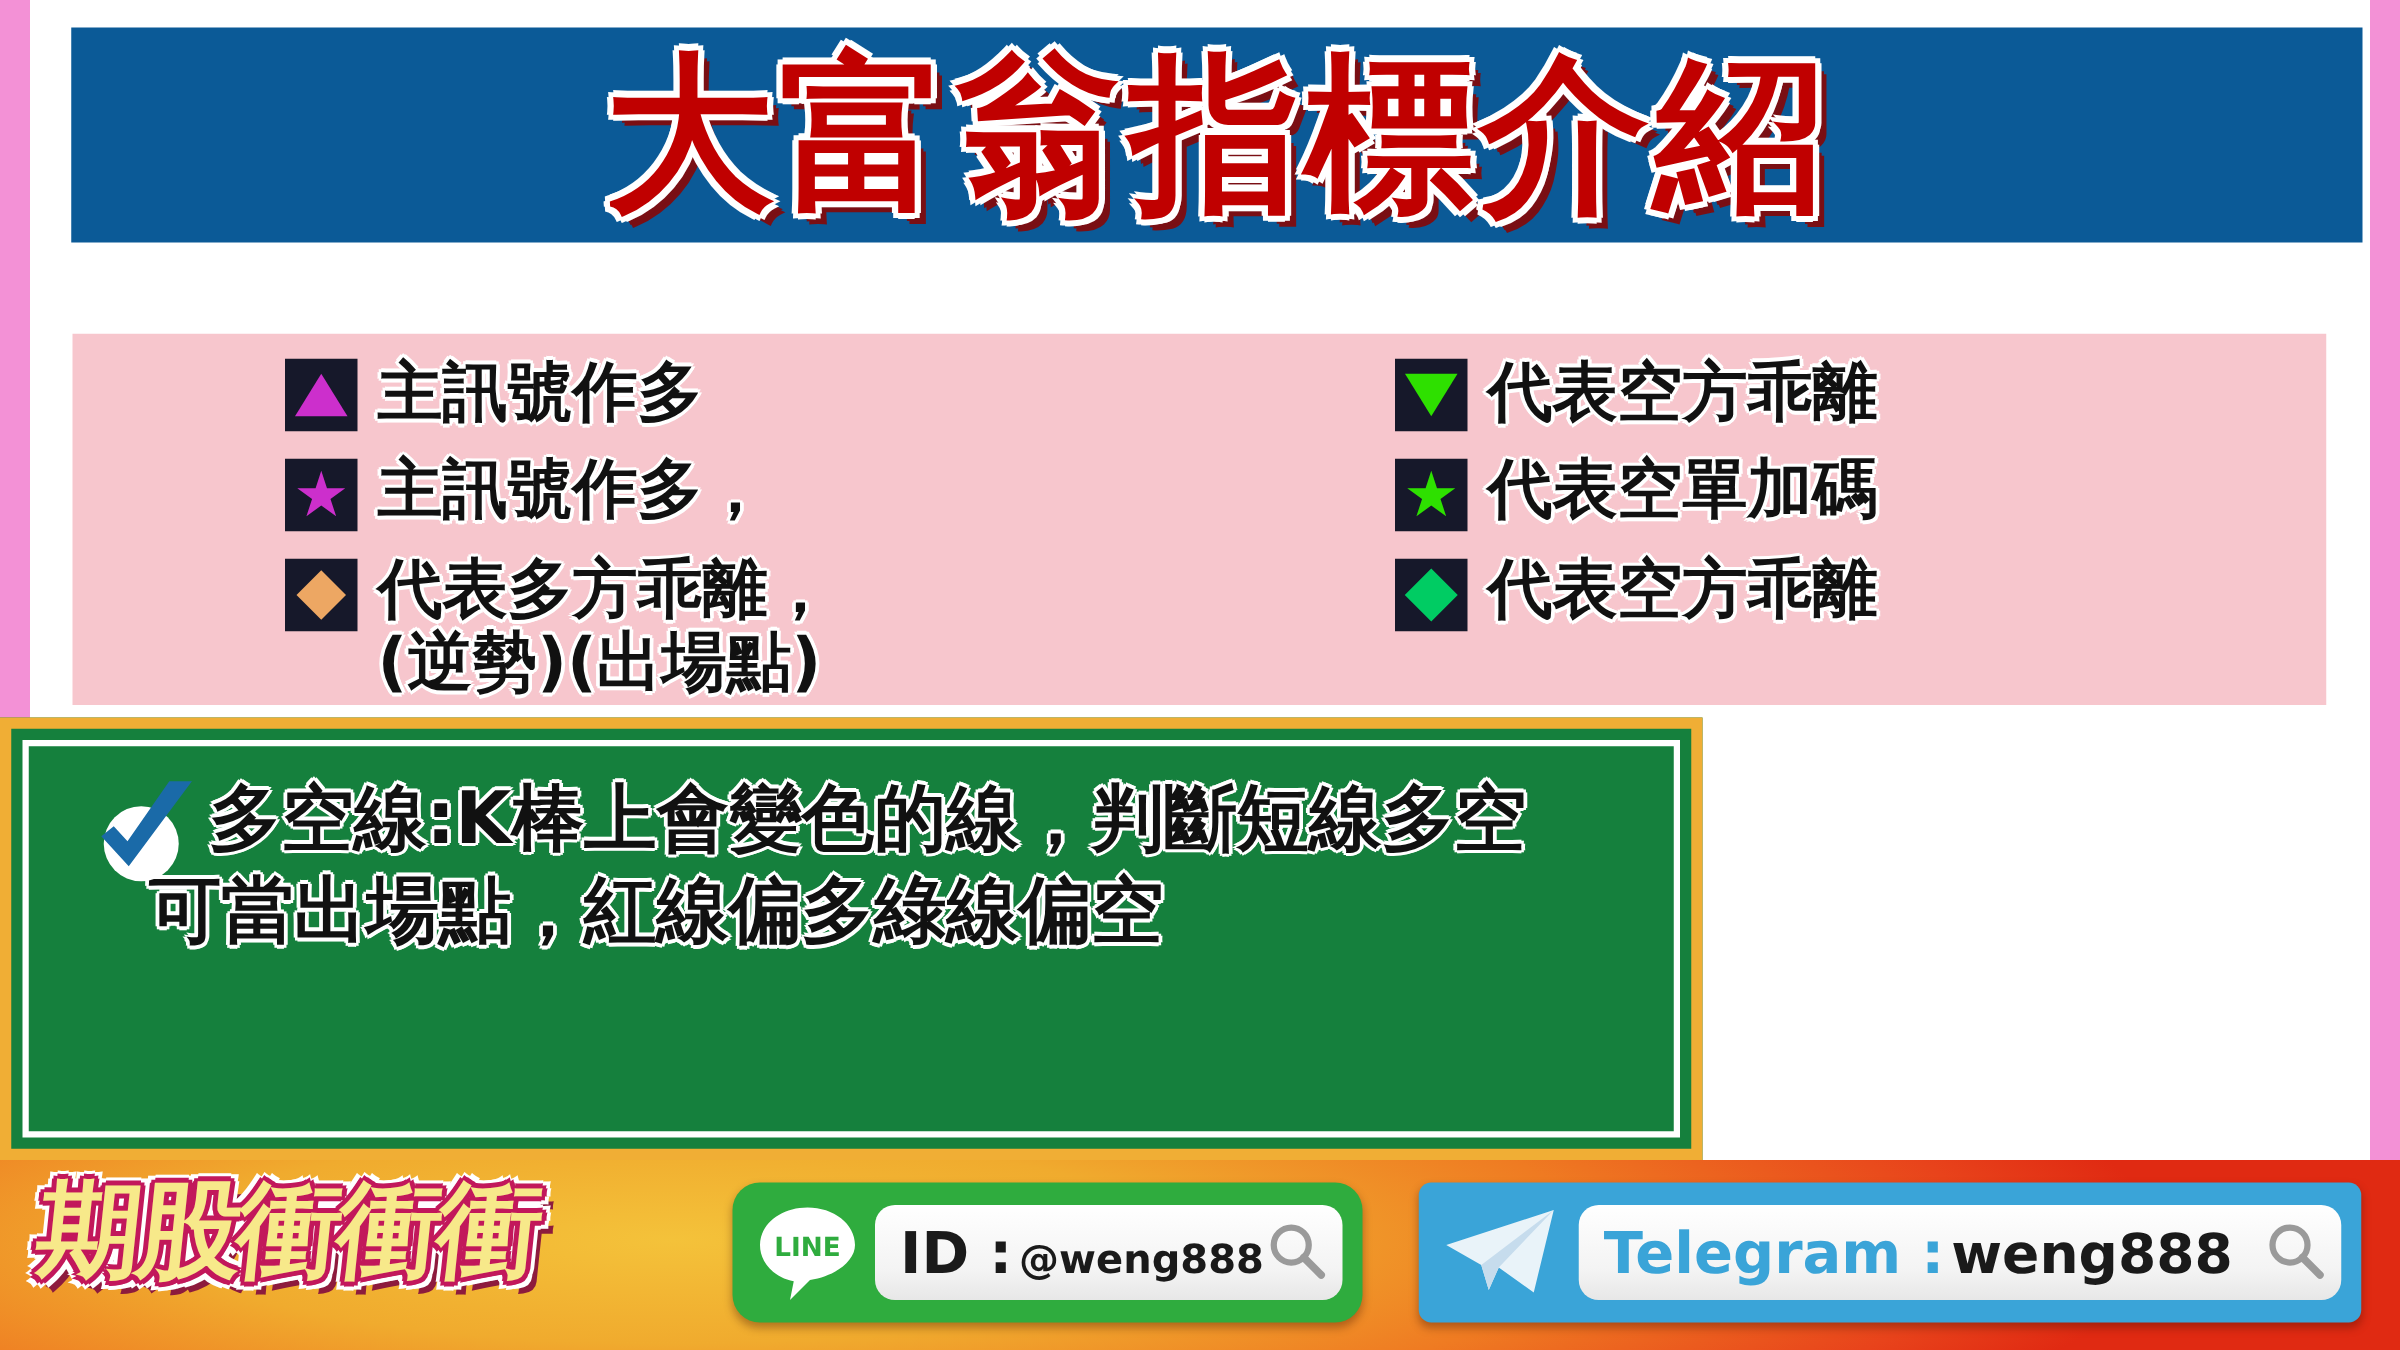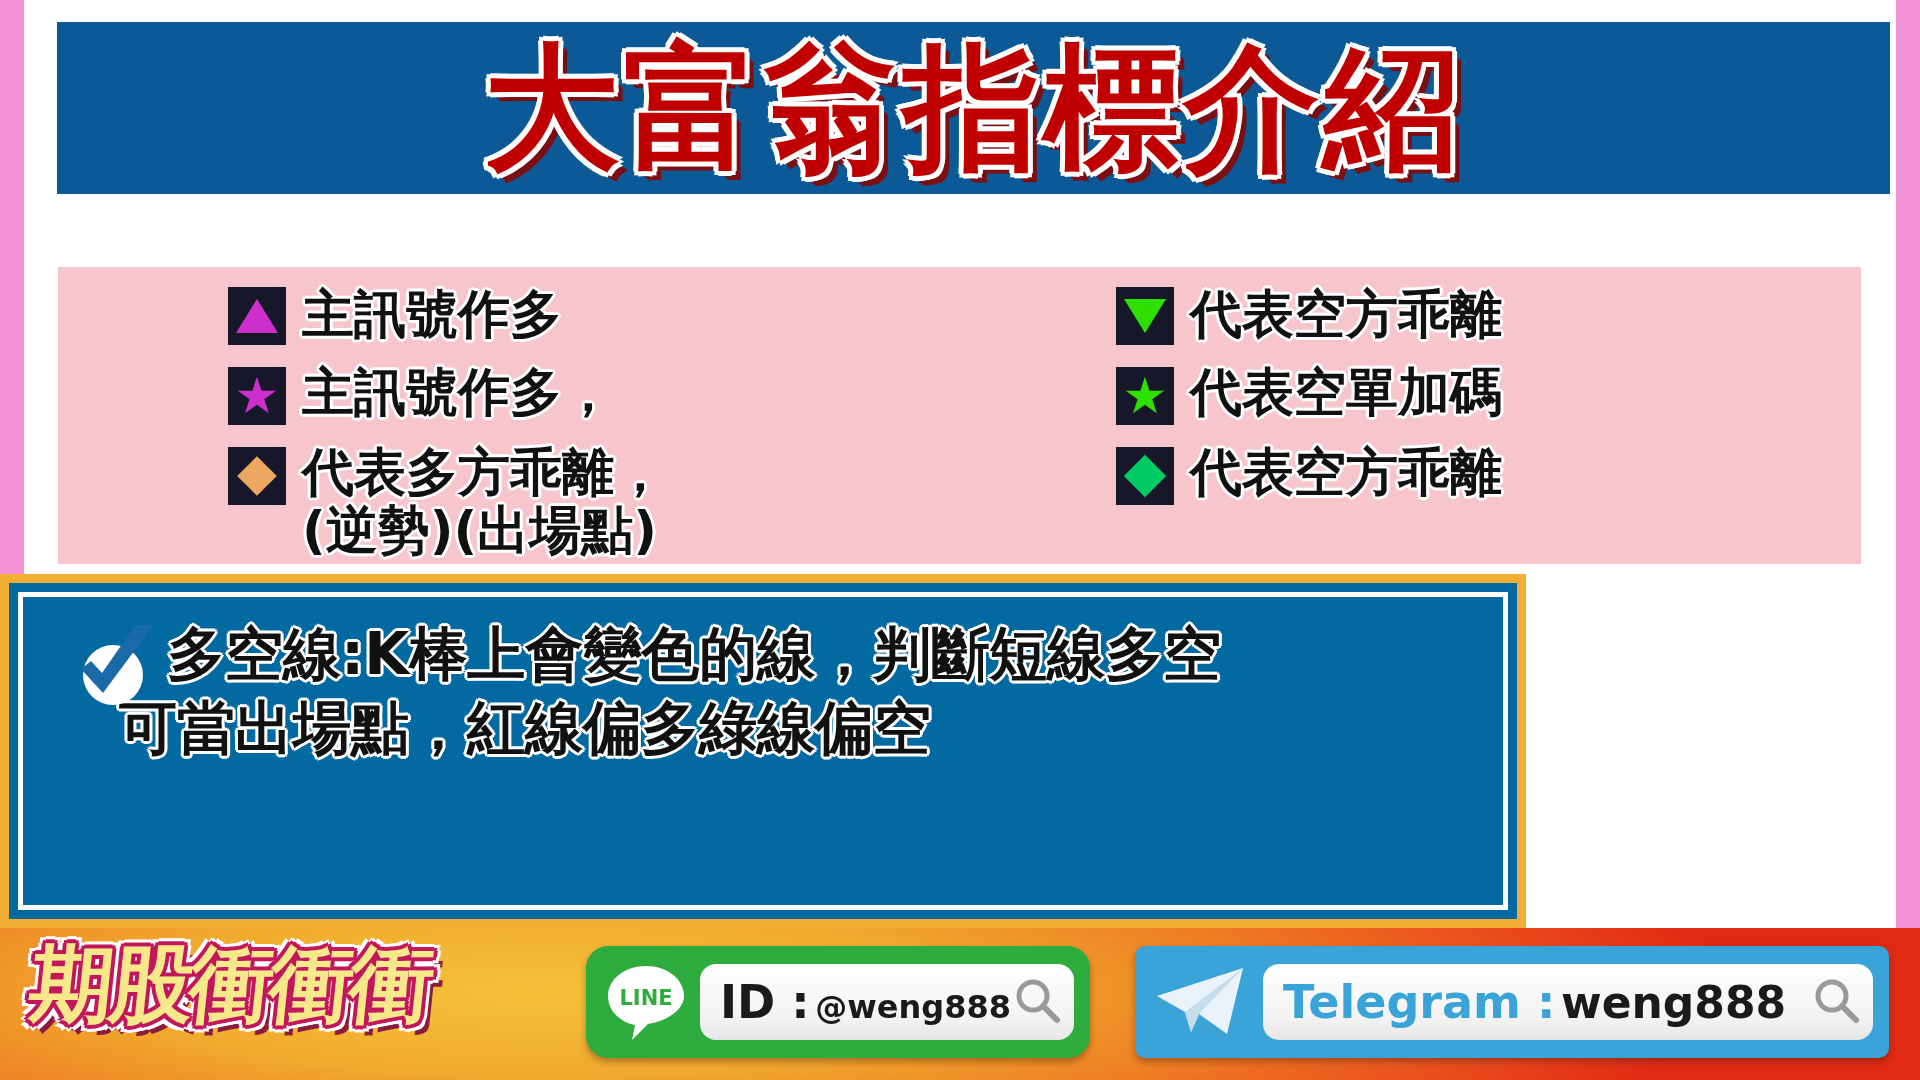--- a/index.html
+++ b/index.html
@@ -73,22 +73,22 @@
     line-height:1.12;
     color:#111111;
     text-shadow:
       3px 0 0 #ffffff, -3px 0 0 #ffffff, 0 3px 0 #ffffff, 0 -3px 0 #ffffff,
       2px 2px 0 #ffffff, -2px 2px 0 #ffffff, 2px -2px 0 #ffffff, -2px -2px 0 #ffffff;
     white-space:pre-line;
   }
 
   
   .note-box{
-    position:absolute;left:0px;top:574px;width:1526px;height:354px;
-    background:#0369a1;
+    position:absolute;left:0px;top:574px;width:1362px;height:354px;
+    background:#15803d;
     box-sizing:border-box;
     border:9px solid #f0ae35;
   }
   .note-inner{
     position:absolute;inset:9px;
     border:5px solid #ffffff;
     box-sizing:border-box;
   }
   .note-body{
     position:absolute;left:60px;top:34px;right:20px;

